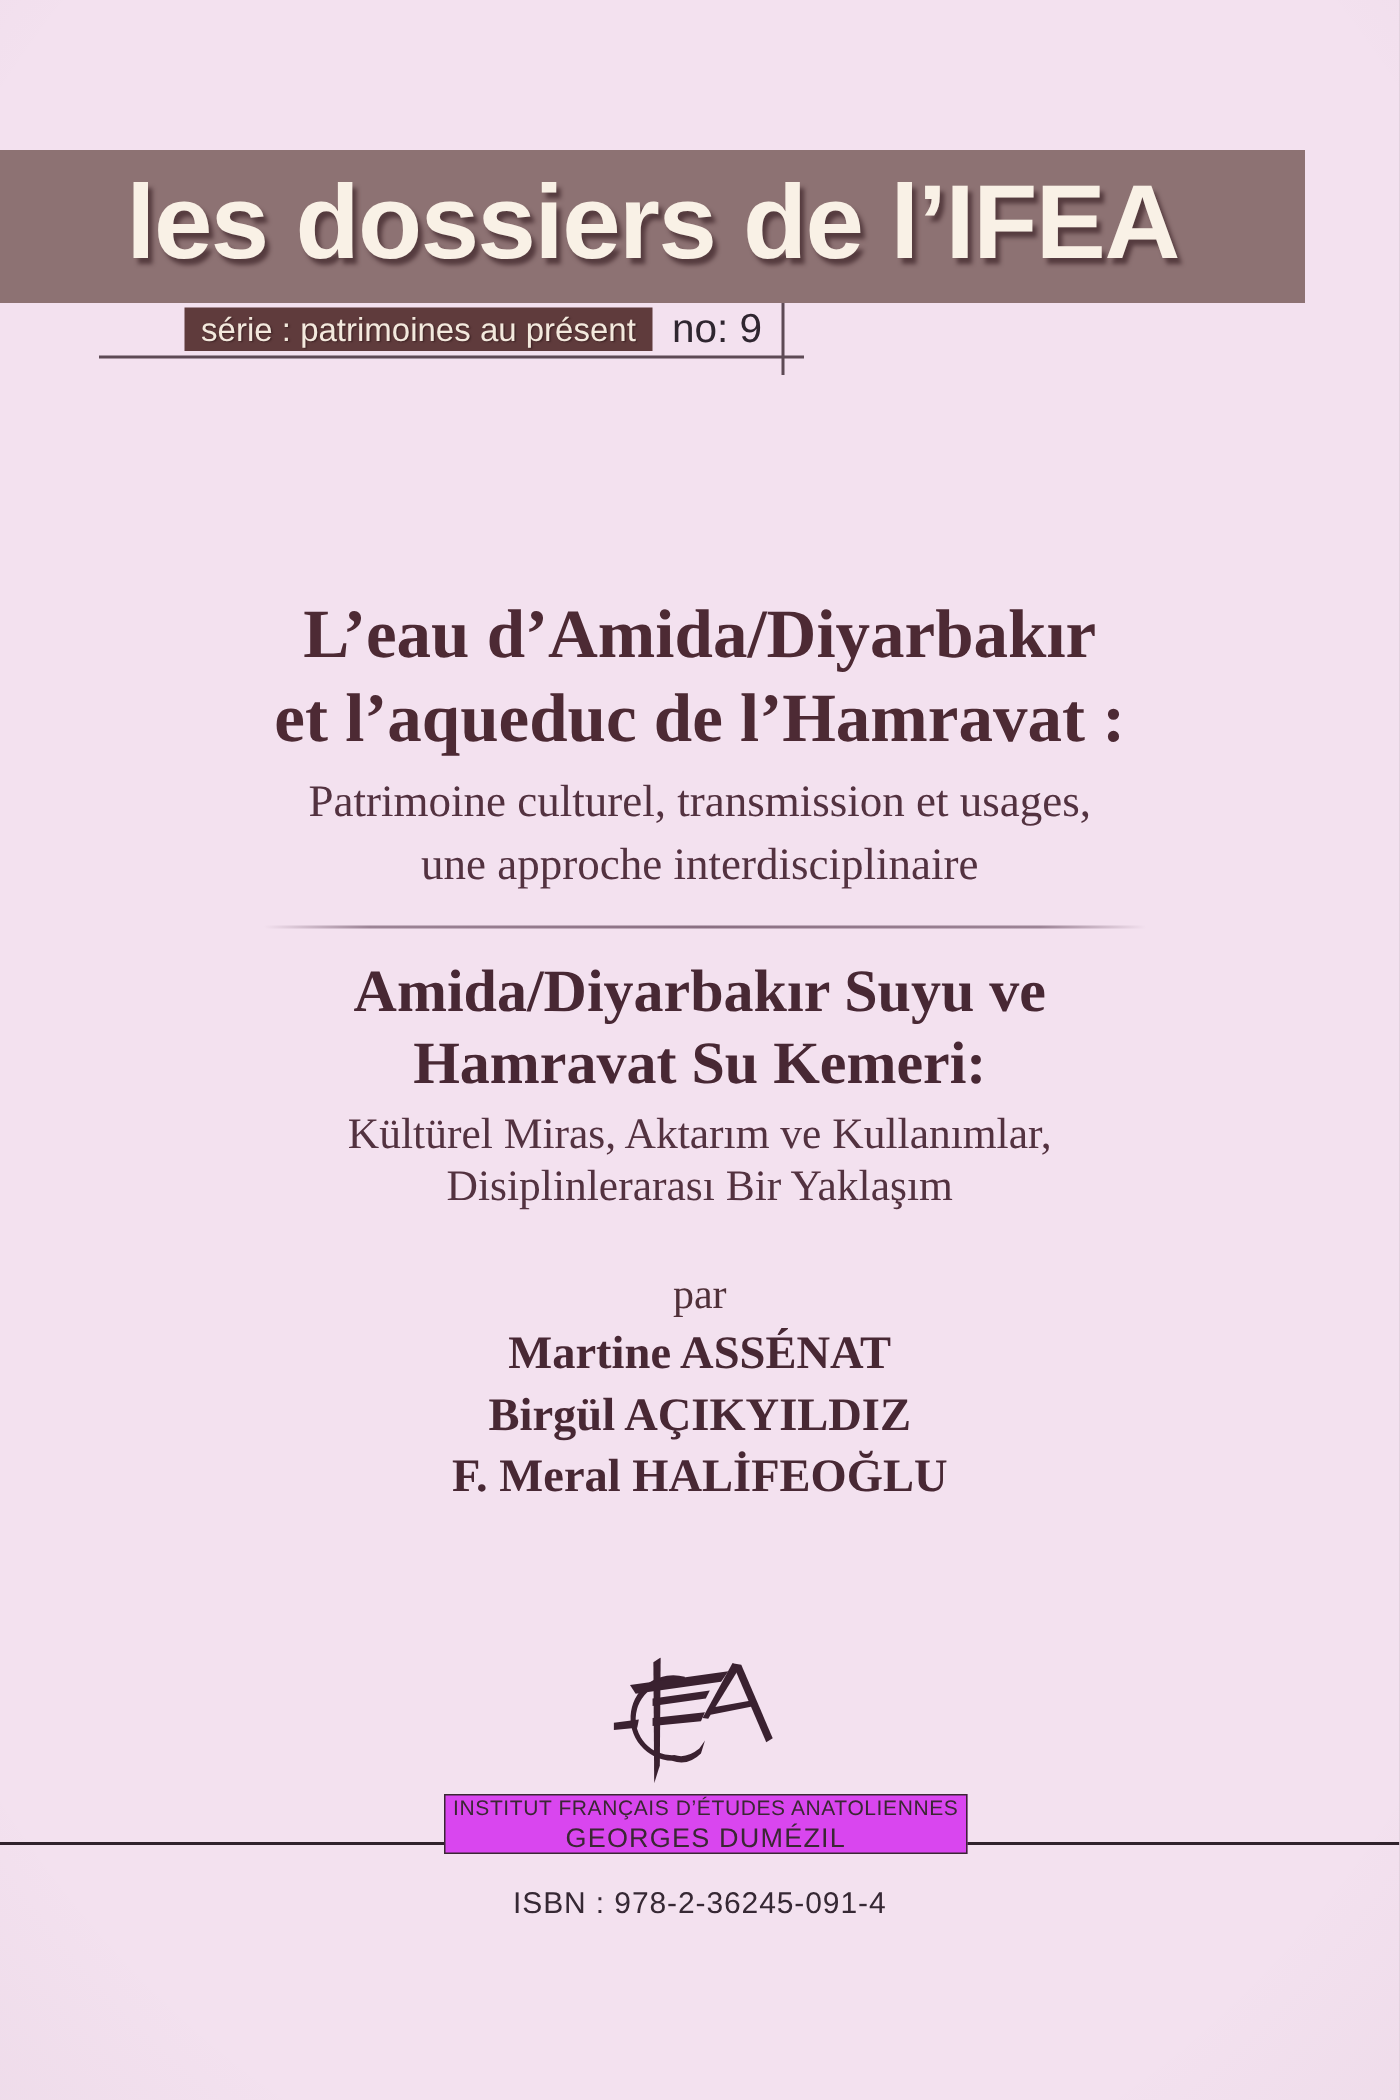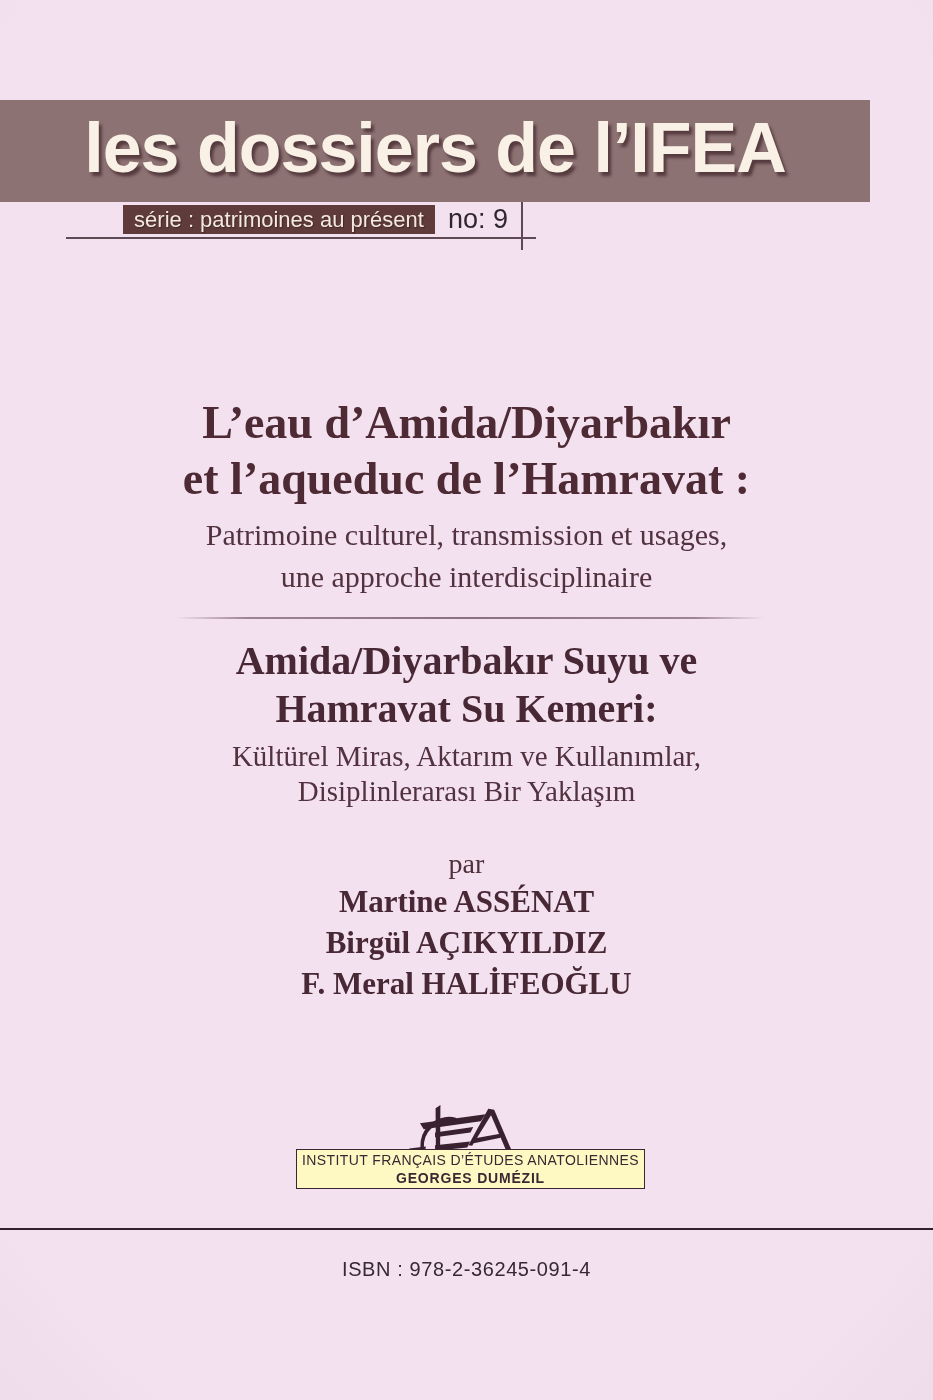--- a/index.html
+++ b/index.html
@@ -66,32 +66,32 @@
   .tr-sub{top:739px;font-size:29px;line-height:35px;color:#533240;}
   .par{top:849px;font-size:28px;line-height:30px;color:#503039;}
   .authors{top:881px;font-size:31px;line-height:41px;font-weight:700;color:#482834;}
   
   .logo{position:absolute;left:407px;top:1105px;width:112px;height:86px;}
   .pub-line{
     position:absolute;left:0;top:1228px;width:933px;height:2px;
     background:#30222c;z-index:1;
   }
   .institute-box{
-    position:absolute;left:296px;top:1149px;width:349px;height:40px;
-    border:1.5px solid #3a2733;background:#fef9c3;z-index:2;
+    position:absolute;left:296px;top:1196px;width:349px;height:40px;
+    border:1.5px solid #3a2733;background:#d946ef;z-index:2;
     display:flex;flex-direction:column;align-items:center;justify-content:center;
     gap:4px;box-sizing:border-box;
   }
   .institute-box .l1{
     font-family:"Liberation Sans", sans-serif;
     font-size:14px;letter-spacing:0.4px;color:#3a2733;white-space:nowrap;line-height:1;
   }
   .institute-box .l2{
     font-family:"Liberation Sans", sans-serif;
-    font-size:14px;letter-spacing:0.8px;color:#3a2733;white-space:nowrap;line-height:1;font-weight:bold;
+    font-size:18px;letter-spacing:0.8px;color:#3a2733;white-space:nowrap;line-height:1;
   }
   .isbn{
     position:absolute;left:0;top:1258px;width:933px;text-align:center;
     font-family:"Liberation Sans", sans-serif;
     font-size:20px;letter-spacing:0.6px;color:#362834;
   }
 </style>
 </head>
 <body>
 

